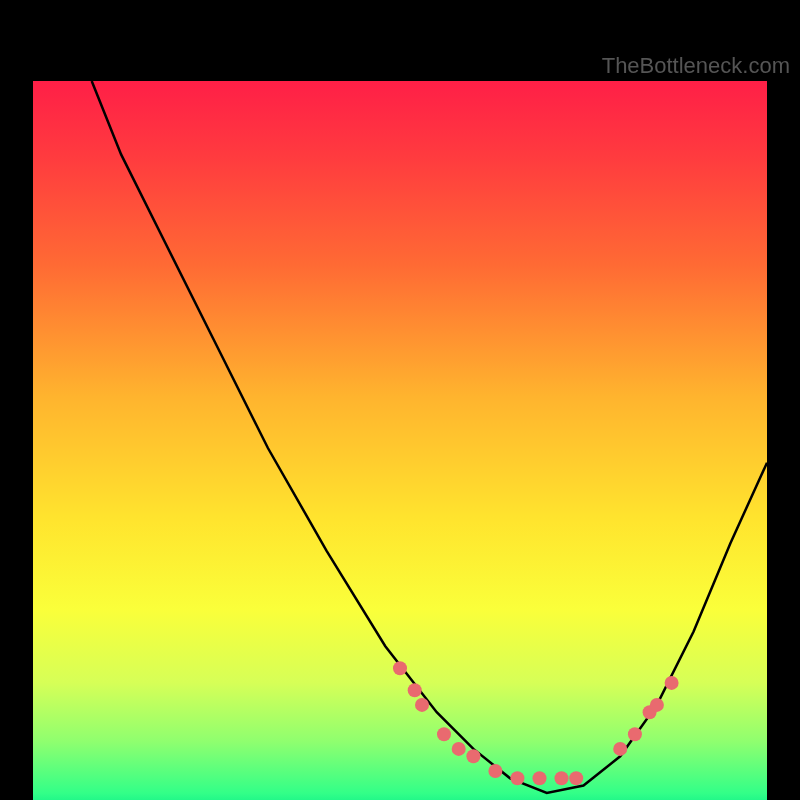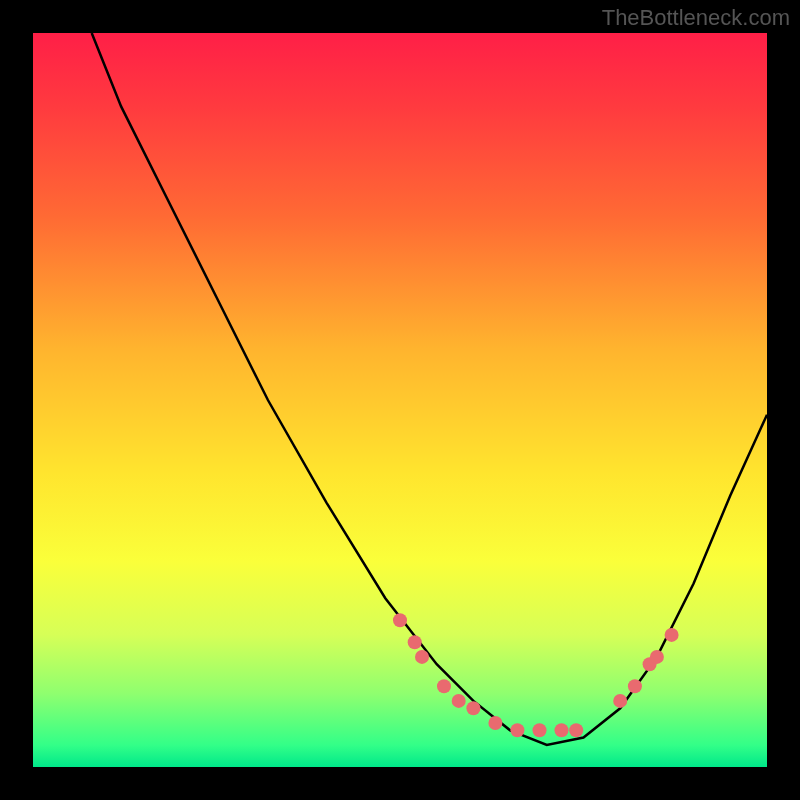--- a/index.html
+++ b/index.html
@@ -8,20 +8,21 @@
     background: #000;
     width: 800px;
     height: 800px;
     overflow: hidden;
     font-family: Arial, sans-serif;
   }
   .wrapper {
     position: relative;
     width: 800px;
     height: 648px;
+    margin-top: 48px;
   }
   .watermark {
     position: absolute;
     top: 5px;
     right: 10px;
     color: #555;
     font-size: 22px;
     font-weight: 500;
     z-index: 5;
   }

